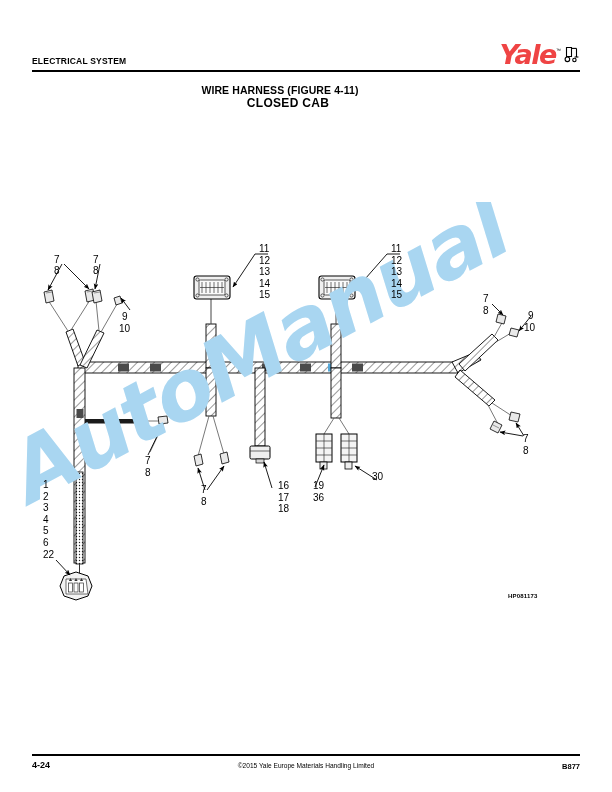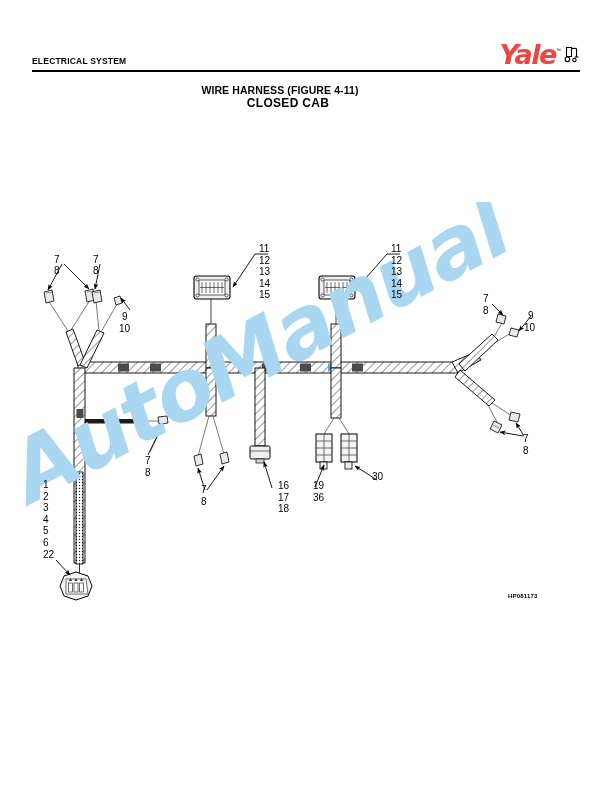--- a/index.html
+++ b/index.html
@@ -513,14 +513,20 @@
 2
 3
 4
 5
 6
 22</div>
   </div>
 
   <div class="drawing-ref">HP081173</div>
 
+  <div class="footer">
+    <div class="footer-rule"></div>
+    <div class="footer-page">4-24</div>
+    <div class="footer-copy">©2015 Yale Europe Materials Handling Limited</div>
+    <div class="footer-code">B877</div>
+  </div>
 
 </div>
 
 </body></html>

